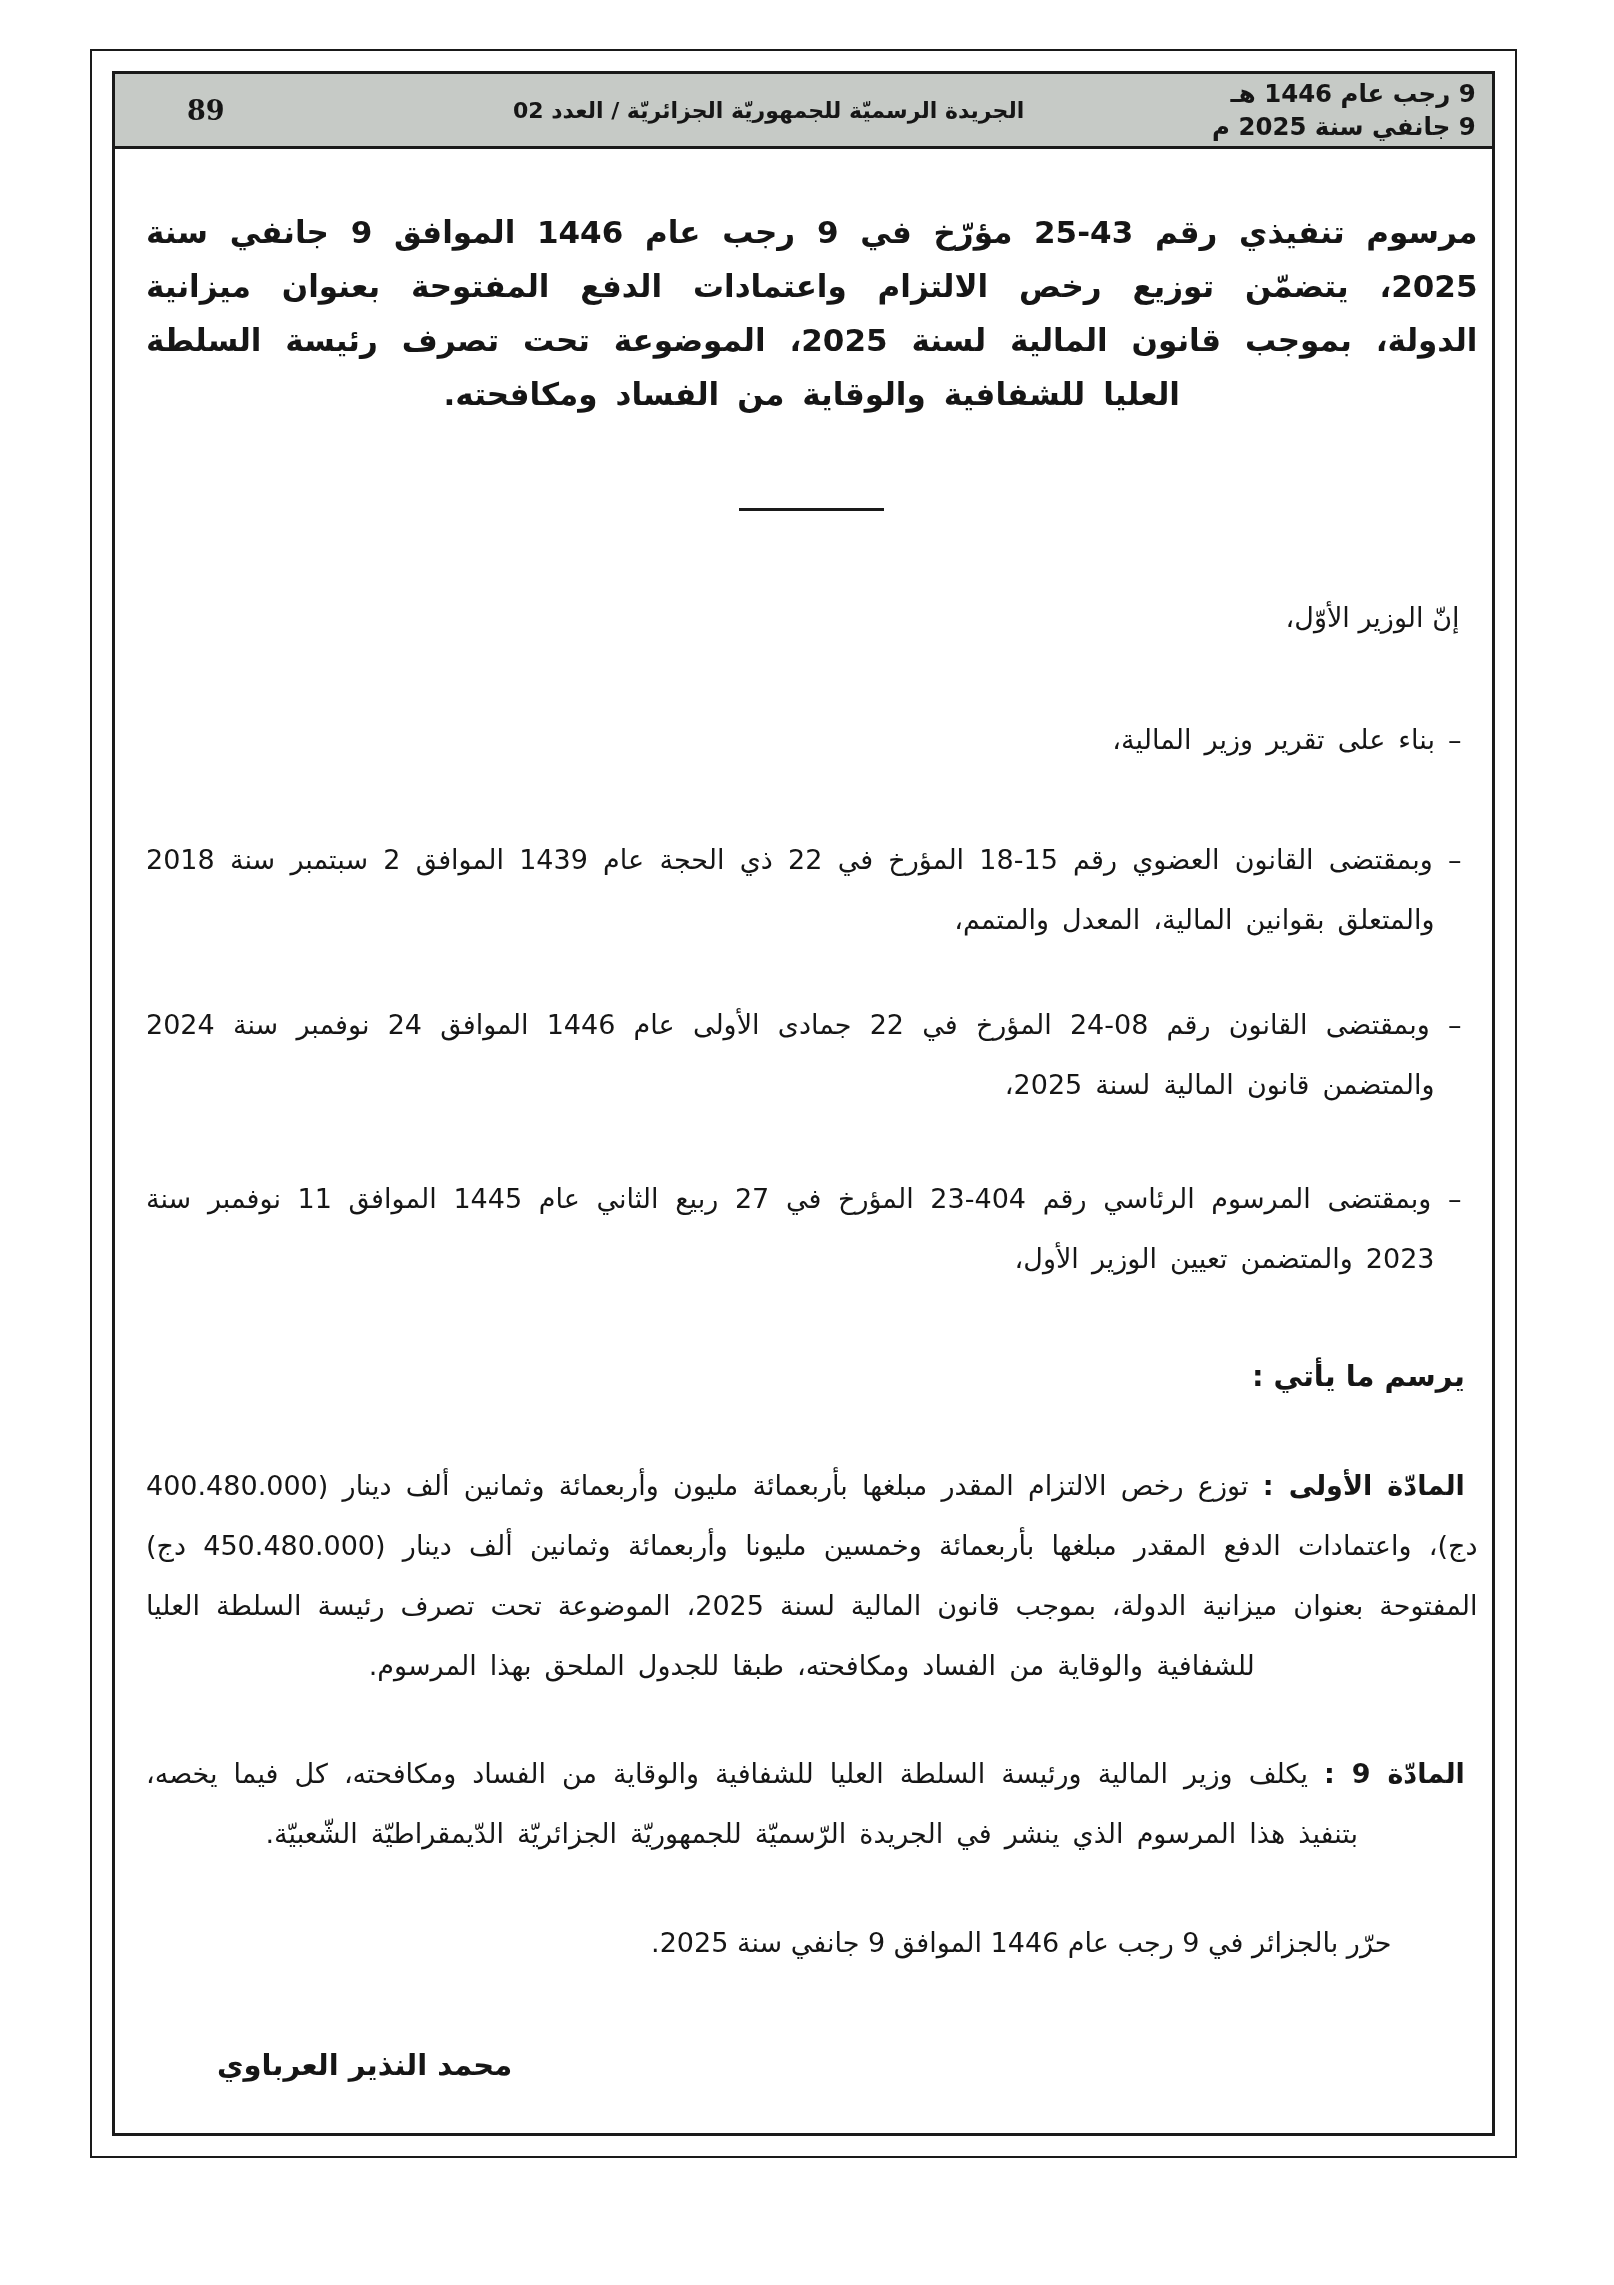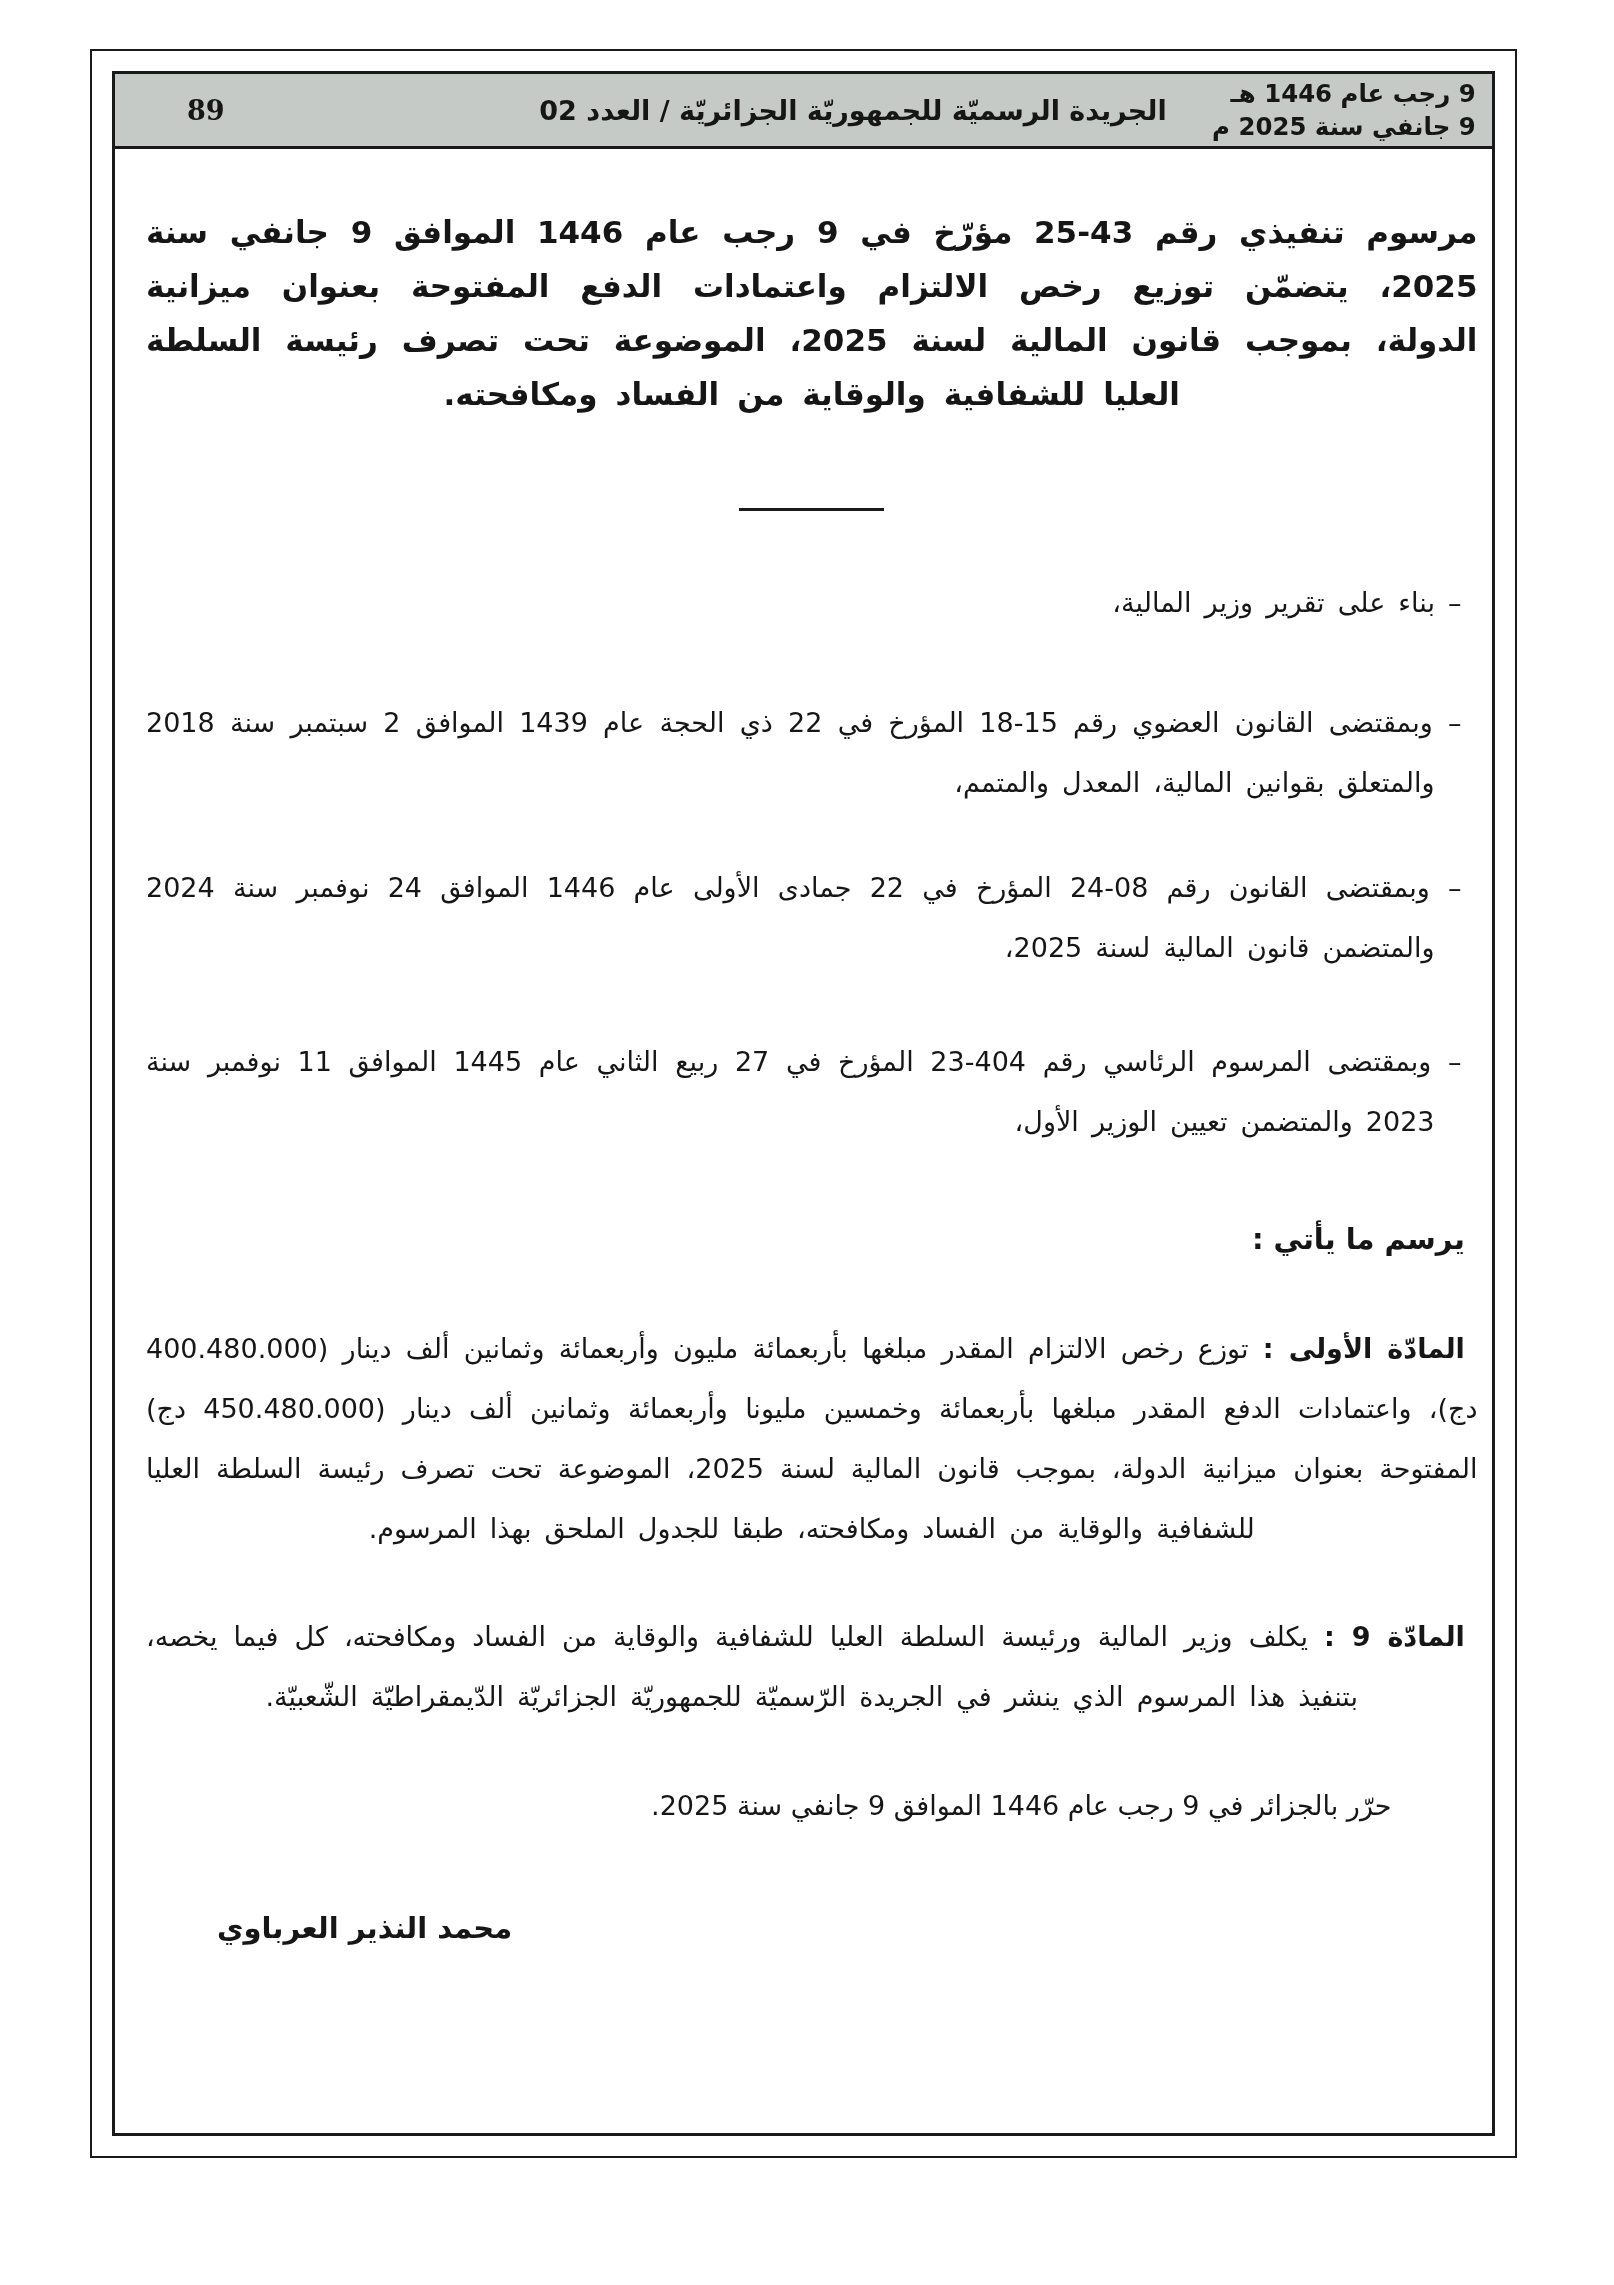--- a/index.html
+++ b/index.html
@@ -17,21 +17,21 @@
   }
   .header-band{
     flex:0 0 auto;height:72px;background:#c6cac6;border-bottom:3.6px solid #1a1a1a;
     display:flex;align-items:center;direction:rtl;
   }
   .header-dates{
     flex:0 0 299px;box-sizing:border-box;padding-left:0;padding-right:16.3px;
     text-align:right;font-weight:bold;font-size:24.4px;line-height:33px;white-space:nowrap;
   }
   .journal-title{
-    flex:1;text-align:center;font-weight:bold;font-size:27px;
+    flex:1;text-align:left;font-weight:bold;font-size:22px;
     box-sizing:border-box;padding-left:136px;white-space:nowrap;
   }
   .page-number{
     flex:0 0 217px;box-sizing:border-box;padding-left:27px;text-align:left;
     direction:ltr;font-family:"DejaVu Serif",serif;font-weight:bold;font-size:27px;margin-left:45px;
   }
   .content{
     flex:1;direction:rtl;padding:0 14.5px 0 31px;box-sizing:border-box;
     font-size:27px;line-height:60px;
   }
@@ -80,20 +80,21 @@
       </div>
       <div class="journal-title">الجريدة الرسميّة للجمهوريّة الجزائريّة / العدد 02</div>
       <div class="page-number">89</div>
     </div>
 
     <div class="content">
       <p class="decree-title">مرسوم تنفيذي رقم 43-25 مؤرّخ في 9 رجب عام 1446 الموافق 9 جانفي سنة 2025، يتضمّن توزيع رخص الالتزام واعتمادات الدفع المفتوحة بعنوان ميزانية الدولة، بموجب قانون المالية لسنة 2025، الموضوعة تحت تصرف رئيسة السلطة العليا للشفافية والوقاية من الفساد ومكافحته.</p>
 
       <div class="separator"></div>
 
+      <p class="intro">إنّ الوزير الأوّل،</p>
 
       <p class="consideration cons-1">– بناء على تقرير وزير المالية،</p>
       <p class="consideration cons-3">– وبمقتضى القانون العضوي رقم 15-18 المؤرخ في 22 ذي الحجة عام 1439 الموافق 2 سبتمبر سنة 2018 والمتعلق بقوانين المالية، المعدل والمتمم،</p>
       <p class="consideration cons-4">– وبمقتضى القانون رقم 08-24 المؤرخ في 22 جمادى الأولى عام 1446 الموافق 24 نوفمبر سنة 2024 والمتضمن قانون المالية لسنة 2025،</p>
       <p class="consideration cons-5">– وبمقتضى المرسوم الرئاسي رقم 404-23 المؤرخ في 27 ربيع الثاني عام 1445 الموافق 11 نوفمبر سنة 2023 والمتضمن تعيين الوزير الأول،</p>
 
       <p class="enactment">يرسم ما يأتي :</p>
 
       <p class="article article-1"><span class="label">المادّة الأولى :</span> <span>توزع رخص الالتزام المقدر مبلغها بأربعمائة مليون وأربعمائة وثمانين ألف دينار (400.480.000 دج)، واعتمادات الدفع المقدر مبلغها بأربعمائة وخمسين مليونا وأربعمائة وثمانين ألف دينار (450.480.000 دج) المفتوحة بعنوان ميزانية الدولة، بموجب قانون المالية لسنة 2025، الموضوعة تحت تصرف رئيسة السلطة العليا للشفافية والوقاية من الفساد ومكافحته، طبقا للجدول الملحق بهذا المرسوم.</span></p>
 

